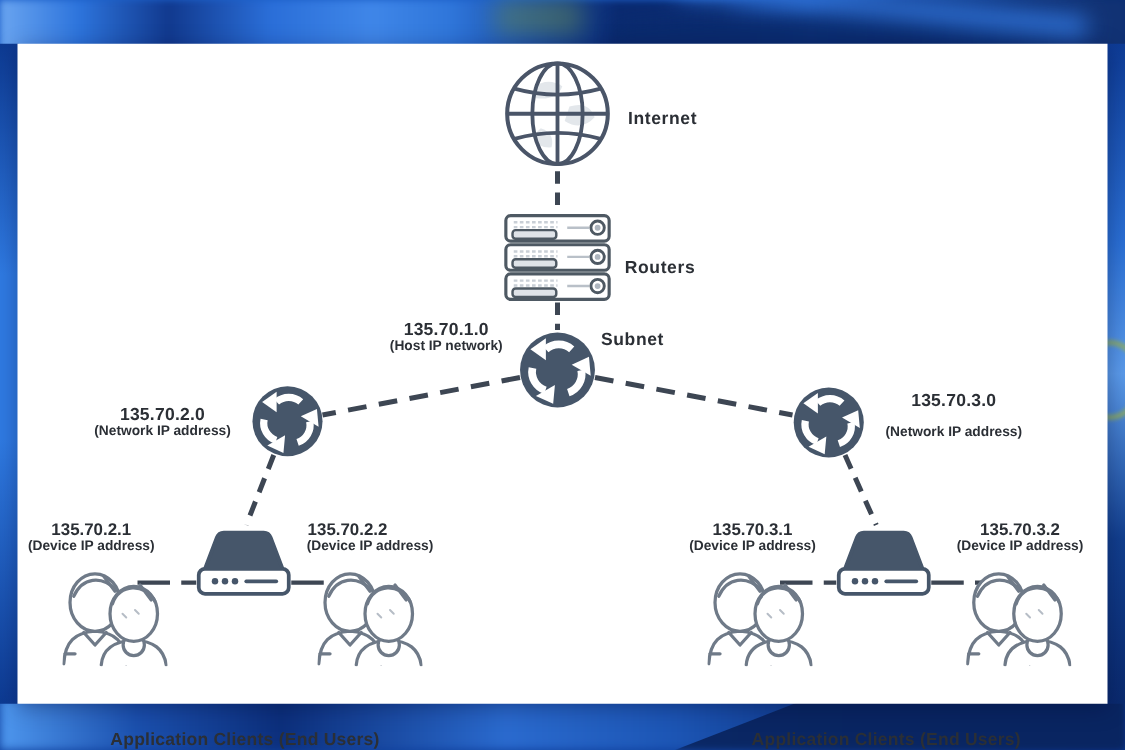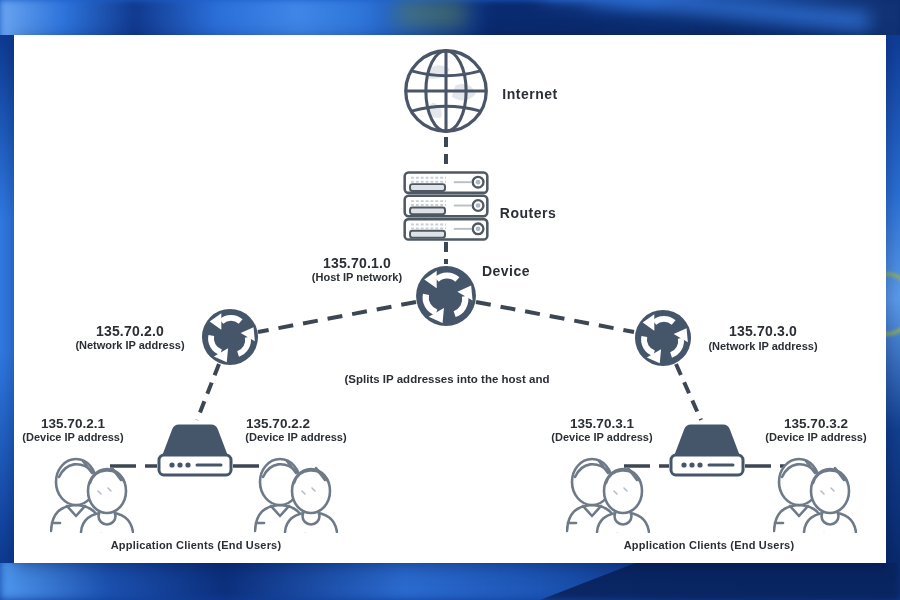--- a/index.html
+++ b/index.html
@@ -37,21 +37,21 @@
   
   .t{position:absolute;transform:translateX(-50%);white-space:nowrap;text-align:right;
      font-weight:bold;color:#2b2f35;}
   .ip{font-size:14px;letter-spacing:.2px;}
   .ip-sm{font-size:13.5px;}
   .cap{font-size:11px;}
   .node-label{font-size:14px;letter-spacing:.5px;}
   .subnet-title{font-size:18.5px;letter-spacing:.3px;}
   .subnet-sub{font-size:11.5px;line-height:13.5px;}
   .subnet-sub span{display:block;}
-  .clients{font-size:11px;letter-spacing:.2px;}
+  .clients{font-size:14px;letter-spacing:.2px;margin-top:44px;}
   .icon{position:absolute;}
   .icon svg{display:block;width:100%;height:100%;}
 </style>
 </head>
 <body>
 
 <div class="bg">
   <div class="strip-top"></div>
   <div class="corner-tr"></div>
   <div class="streak"></div>
@@ -127,21 +127,21 @@
         <line x1="52" y1="11.5" x2="70" y2="11.5" stroke="#b9c0c8" stroke-width="2"></line>
         <circle cx="77" cy="11.5" r="5.5" fill="#ffffff" stroke="#4e5963" stroke-width="2.4"></circle>
         <circle cx="77" cy="11.5" r="2.4" fill="#aeb6bf"></circle>
       </g>
     </svg>
   </div>
   <div class="t node-label" style="left:514px;top:170px">Routers</div>
 
   <div class="t ip" style="left:343px;top:220px">135.70.1.0</div>
   <div class="t cap" style="left:343px;top:236px">(Host IP network)</div>
-  <div class="t node-label" style="left:492px;top:228px">Device</div>
+  <div class="t node-label" style="left:492px;top:228px">Subnet</div>
 
   <div class="icon" style="left:401px;top:230px;width:62px;height:62px">
     <svg viewBox="0 0 60 60">
       <circle cx="30" cy="30" r="29" fill="#46566a"></circle>
       <g fill="#ffffff">
         <g>
           <path d="M21,14 A15,15 0 0 1 41,14" stroke="#ffffff" stroke-width="6" fill="none"></path>
           <polygon points="21,5.5 21,22.5 9,14"></polygon>
         </g>
         <g transform="rotate(120,30,30)">
@@ -150,21 +150,20 @@
         </g>
         <g transform="rotate(240,30,30)">
           <path d="M21,14 A15,15 0 0 1 41,14" stroke="#ffffff" stroke-width="6" fill="none"></path>
           <polygon points="21,5.5 21,22.5 9,14"></polygon>
         </g>
       </g>
     </svg>
   </div>
 
   <div class="t subnet-sub" style="left:433px;top:338px">
-    <span>(Splits IP addresses into the host and</span>
   </div>
 
   <div class="t ip" style="left:116px;top:288px">135.70.2.0</div>
   <div class="t cap" style="left:116px;top:304px">(Network IP address)</div>
   <div class="icon" style="left:187px;top:273px;width:58px;height:58px">
     <svg viewBox="0 0 60 60">
       <circle cx="30" cy="30" r="29" fill="#46566a"></circle>
       <g fill="#ffffff">
         <g>
             <path d="M21,14 A15,15 0 0 1 41,14" stroke="#ffffff" stroke-width="6" fill="none"></path>
@@ -175,21 +174,21 @@
             <polygon points="21,5.5 21,22.5 9,14"></polygon>
           </g>
         <g transform="rotate(240,30,30)">
             <path d="M21,14 A15,15 0 0 1 41,14" stroke="#ffffff" stroke-width="6" fill="none"></path>
             <polygon points="21,5.5 21,22.5 9,14"></polygon>
           </g>
       </g>
     </svg>
   </div>
 
-  <div class="t ip" style="left:749px;top:288px">135.70.3.0</div>
+  <div class="t ip" style="left:749px;top:277px">135.70.3.0</div>
   <div class="t cap" style="left:749px;top:305px">(Network IP address)</div>
   <div class="icon" style="left:620px;top:274px;width:58px;height:58px">
     <svg viewBox="0 0 60 60">
       <circle cx="30" cy="30" r="29" fill="#46566a"></circle>
       <g fill="#ffffff">
         <g>
             <path d="M21,14 A15,15 0 0 1 41,14" stroke="#ffffff" stroke-width="6" fill="none"></path>
             <polygon points="21,5.5 21,22.5 9,14"></polygon>
           </g>
         <g transform="rotate(120,30,30)">

